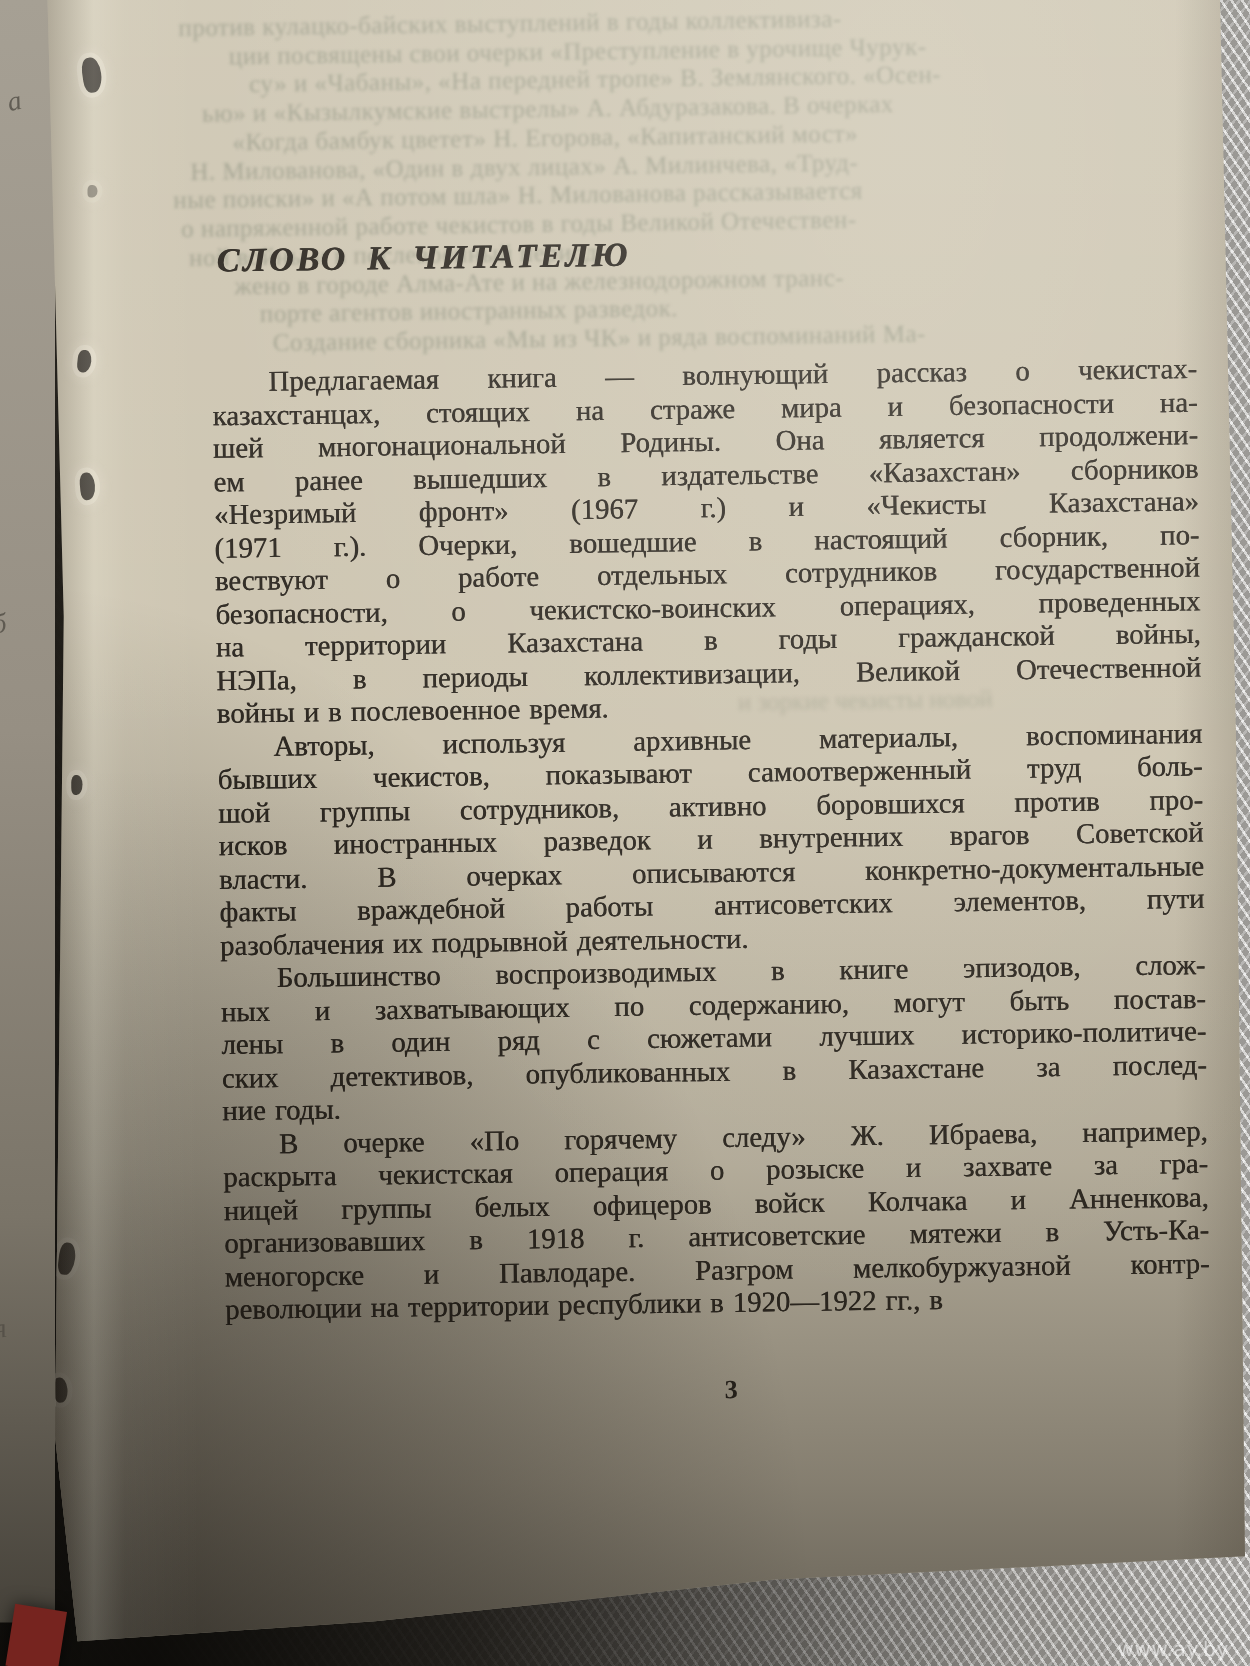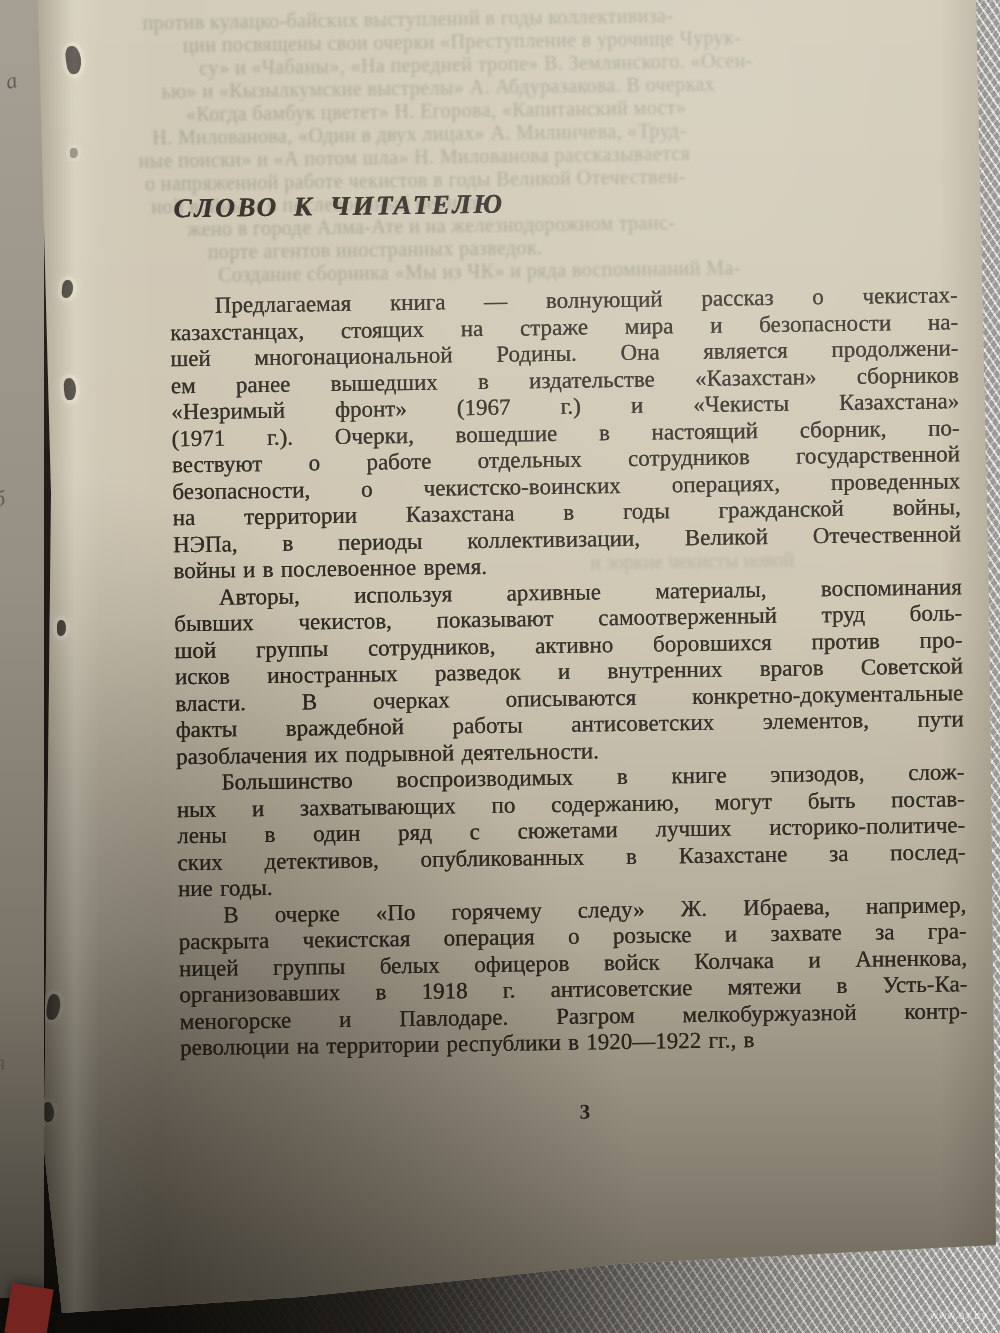--- a/index.html
+++ b/index.html
@@ -61,22 +61,22 @@
   .body-text{position:absolute;left:171px;top:288px;width:788px;
     font-size:23px;line-height:26.5px;color:#2f2a23;
     word-spacing:1.5px;text-shadow:.35px 0 0 #2f2a23;}
   .bl{text-align:justify;text-align-last:justify;white-space:nowrap;height:26.5px;}
   .bl.first{padding-left:45px;}
   .bl.last{text-align-last:left;}
 
   .page-number{position:absolute;left:560px;top:1100px;width:30px;
     font-size:21px;font-weight:700;color:#2b2620;text-align:center;}
 
-  .watermark{position:absolute;left:930px;top:1310px;
-    font-family:"DejaVu Sans",sans-serif;font-size:10px;
+  .watermark{position:absolute;left:894px;top:1310px;
+    font-family:"DejaVu Sans",sans-serif;font-size:16px;
     color:rgba(255,255,255,.55);letter-spacing:.5px;}
 </style>
 </head>
 <body>
 
 <div class="scene">
 
   <div class="fabric"></div>
   <div class="fabric-shade"></div>
 

